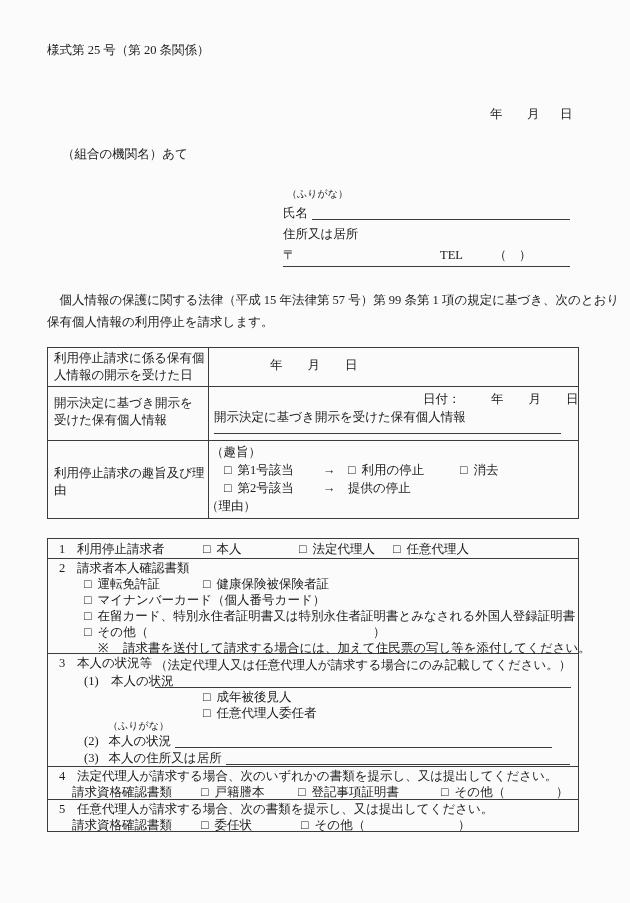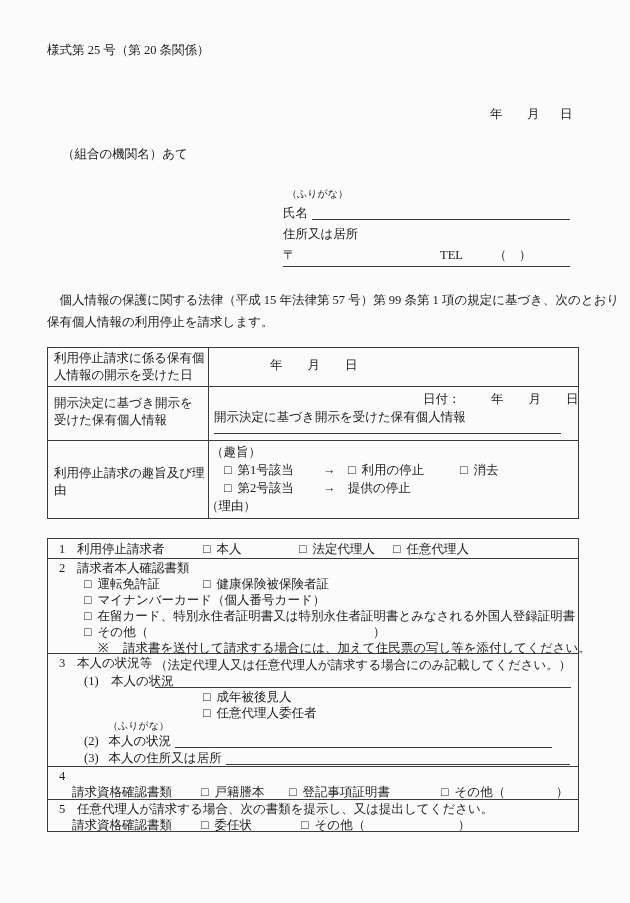--- a/index.html
+++ b/index.html
@@ -146,25 +146,26 @@
       <span>本人の状況</span>
       <span class="fill-ul"></span>
     </div>
     <div class="flexrow" style="left:36px;top:211px;width:486px;height:15px;">
       <span style="margin-right:10px;">(3)</span>
       <span>本人の住所又は居所</span>
       <span class="fill-ul"></span>
     </div>
 
     <div class="abs" style="left:11px;top:230px;">4</div>
+    <div class="abs" style="left:29px;top:230px;">法定代理人が請求する場合、次のいずれかの書類を提示し、又は提出してください。</div>
     <div class="abs" style="left:24px;top:246px;">請求資格確認書類</div>
     <div class="abs" style="left:153px;top:246px;">
       <span class="cb-ic">□</span><span>戸籍謄本</span>
     </div>
-    <div class="abs" style="left:241px;top:246px;">
+    <div class="abs" style="left:250px;top:246px;">
       <span class="cb-ic">□</span><span>登記事項証明書</span>
     </div>
     <div class="abs" style="left:393px;top:246px;">
       <span class="cb-ic">□</span><span>その他（</span>
     </div>
     <div class="abs" style="left:508px;top:246px;">）</div>
 
     <div class="abs" style="left:11px;top:263px;">5</div>
     <div class="abs" style="left:29px;top:263px;">任意代理人が請求する場合、次の書類を提示し、又は提出してください。</div>
     <div class="abs" style="left:24px;top:279px;">請求資格確認書類</div>

